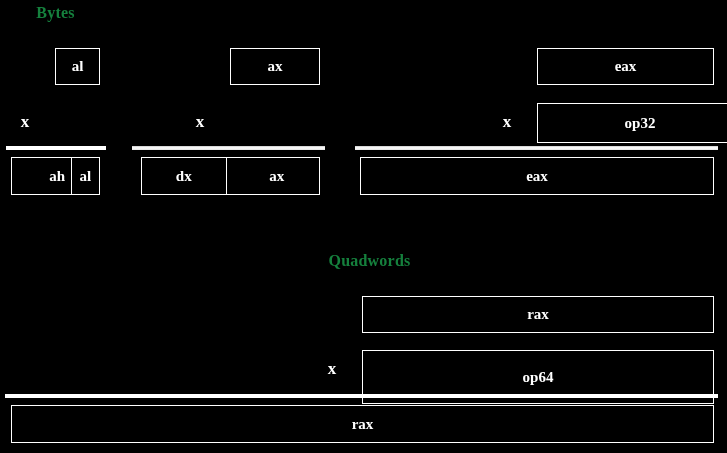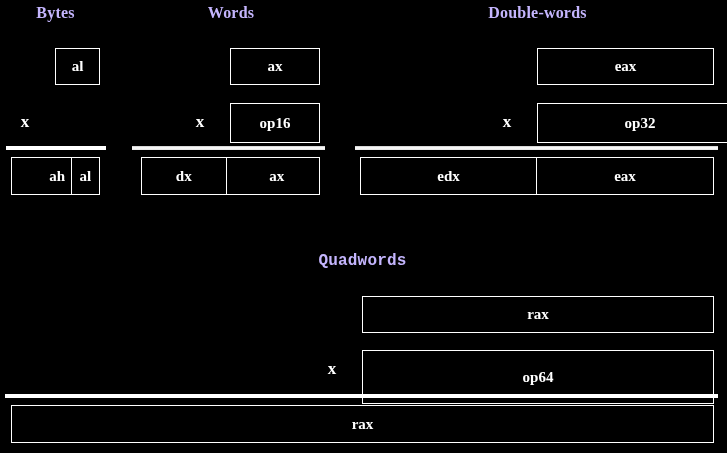--- a/index.html
+++ b/index.html
@@ -19,21 +19,21 @@
     position: absolute;
     left: 0; top: 0;
     width: 727px;
     height: 453px;
   }
   .abs { position: absolute; }
 
   .section-title {
     font-size: 16px;
     font-weight: bold;
-    color: #c4b5fd;
+    color: #15803d;
     text-align: center;
     white-space: nowrap;
     letter-spacing: 0.2px;
   }
 
   .cell {
     box-sizing: border-box;
     border: 1px solid #ffffff;
     background: #000000;
     color: #ffffff;
@@ -80,63 +80,59 @@
     background: linear-gradient(to bottom, #c9c9c9 0%, #ffffff 45%, #e2e2e2 100%);
   }
 </style>
 </head>
 <body>
 
 <div id="stage">
 
   <div class="abs section-title" style="left:0px; top:4px; width:111px;">Bytes</div>
 
-  <div class="abs section-title" style="left:141px; top:4px; width:180px;">Words</div>
 
-  <div class="abs section-title" style="left:360px; top:4px; width:355px;">Double-words</div>
 
   <div class="abs cell" style="left:55px; top:48px; width:45px; height:37px;">al</div>
 
   <div class="abs mulsign" style="left:10px; top:113px; width:30px;">x</div>
 
 
   <div class="abs rule" style="left:6px; top:146px; width:100px;"></div>
 
   <div class="abs rowpair" style="left:11px; top:157px; width:89px; height:38px;padding-left:32px;">
     <div class="half with-sep">ah</div>
     <div class="half">al</div>
   </div>
 
   <div class="abs cell" style="left:230px; top:48px; width:90px; height:37px;">ax</div>
 
   <div class="abs mulsign" style="left:185px; top:113px; width:30px;">x</div>
 
-  <div class="abs cell" style="left:230px; top:103px; width:90px; height:40px;">op16</div>
 
   <div class="abs rule soft" style="left:132px; top:146px; width:193px;"></div>
 
   <div class="abs rowpair" style="left:141px; top:157px; width:179px; height:38px;gap:8px;">
     <div class="half with-sep">dx</div>
     <div class="half">ax</div>
   </div>
 
   <div class="abs cell" style="left:537px; top:48px; width:177px; height:37px;">eax</div>
 
   <div class="abs mulsign" style="left:492px; top:113px; width:30px;">x</div>
 
   <div class="abs cell" style="left:537px; top:103px; width:206px; height:40px;">op32</div>
 
   <div class="abs rule soft" style="left:355px; top:146px; width:363px;"></div>
 
   <div class="abs rowpair" style="left:360px; top:157px; width:354px; height:38px;">
-    <div class="half with-sep">edx</div>
     <div class="half">eax</div>
   </div>
 
-  <div class="abs section-title" style="left:185px; top:252px; width:355px;font-family:Liberation Mono, monospace;">Quadwords</div>
+  <div class="abs section-title" style="left:192px; top:252px; width:355px;">Quadwords</div>
 
   <div class="abs cell" style="left:362px; top:296px; width:352px; height:37px;">rax</div>
 
   <div class="abs mulsign" style="left:317px; top:360px; width:30px;">x</div>
 
   <div class="abs cell" style="left:362px; top:350px; width:352px; height:54px;">op64</div>
 
   <div class="abs rule" style="left:5px; top:394px; width:713px;"></div>
 
   <div class="abs rowpair" style="left:11px; top:405px; width:703px; height:38px;">

